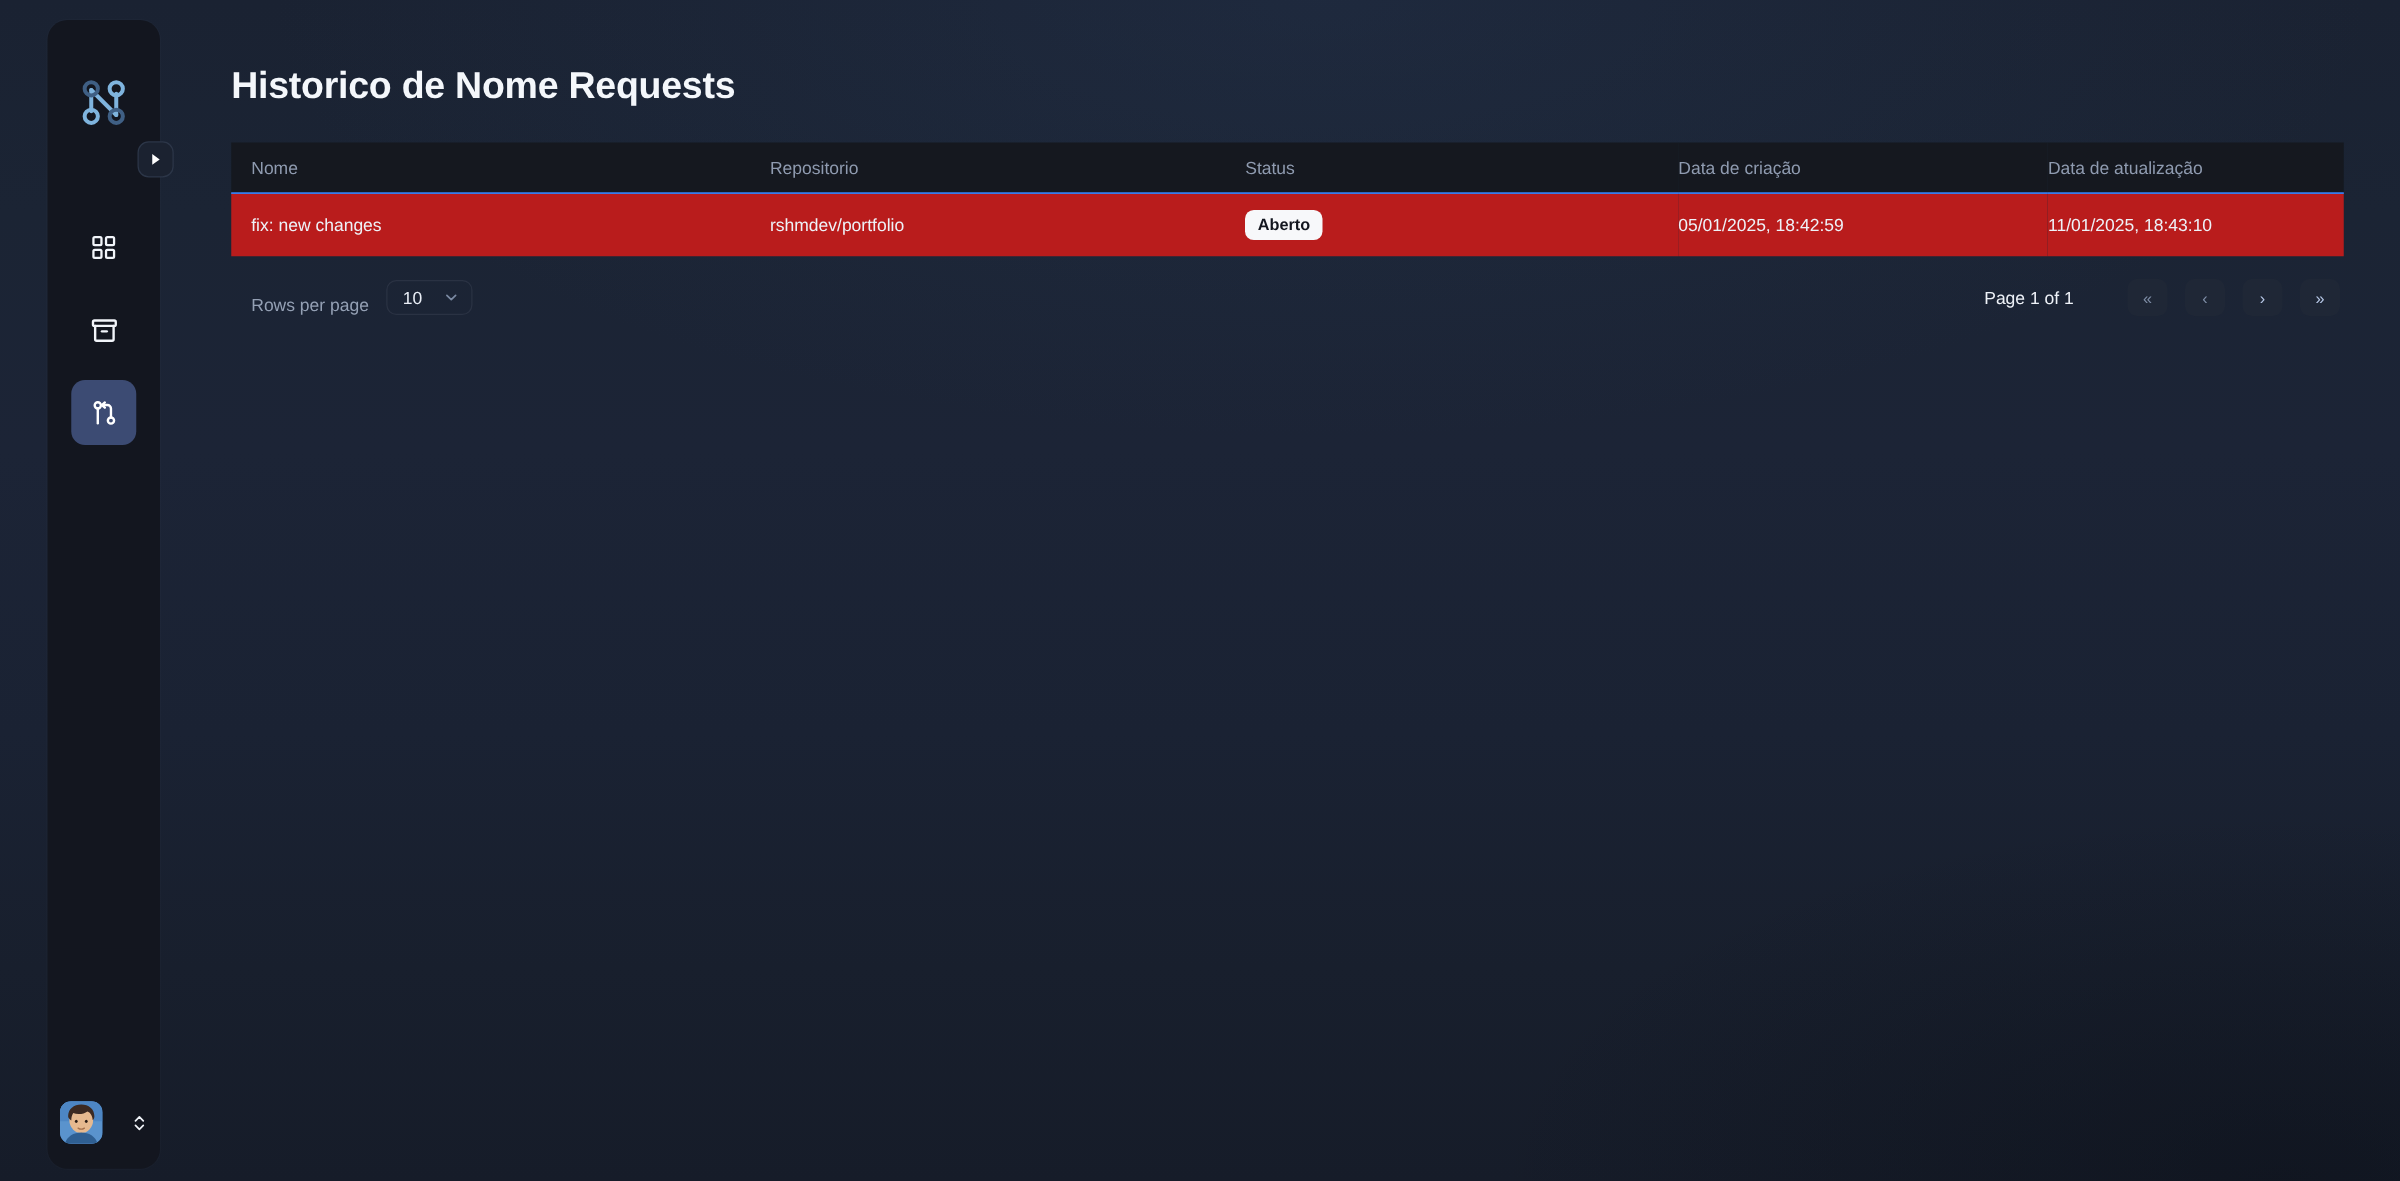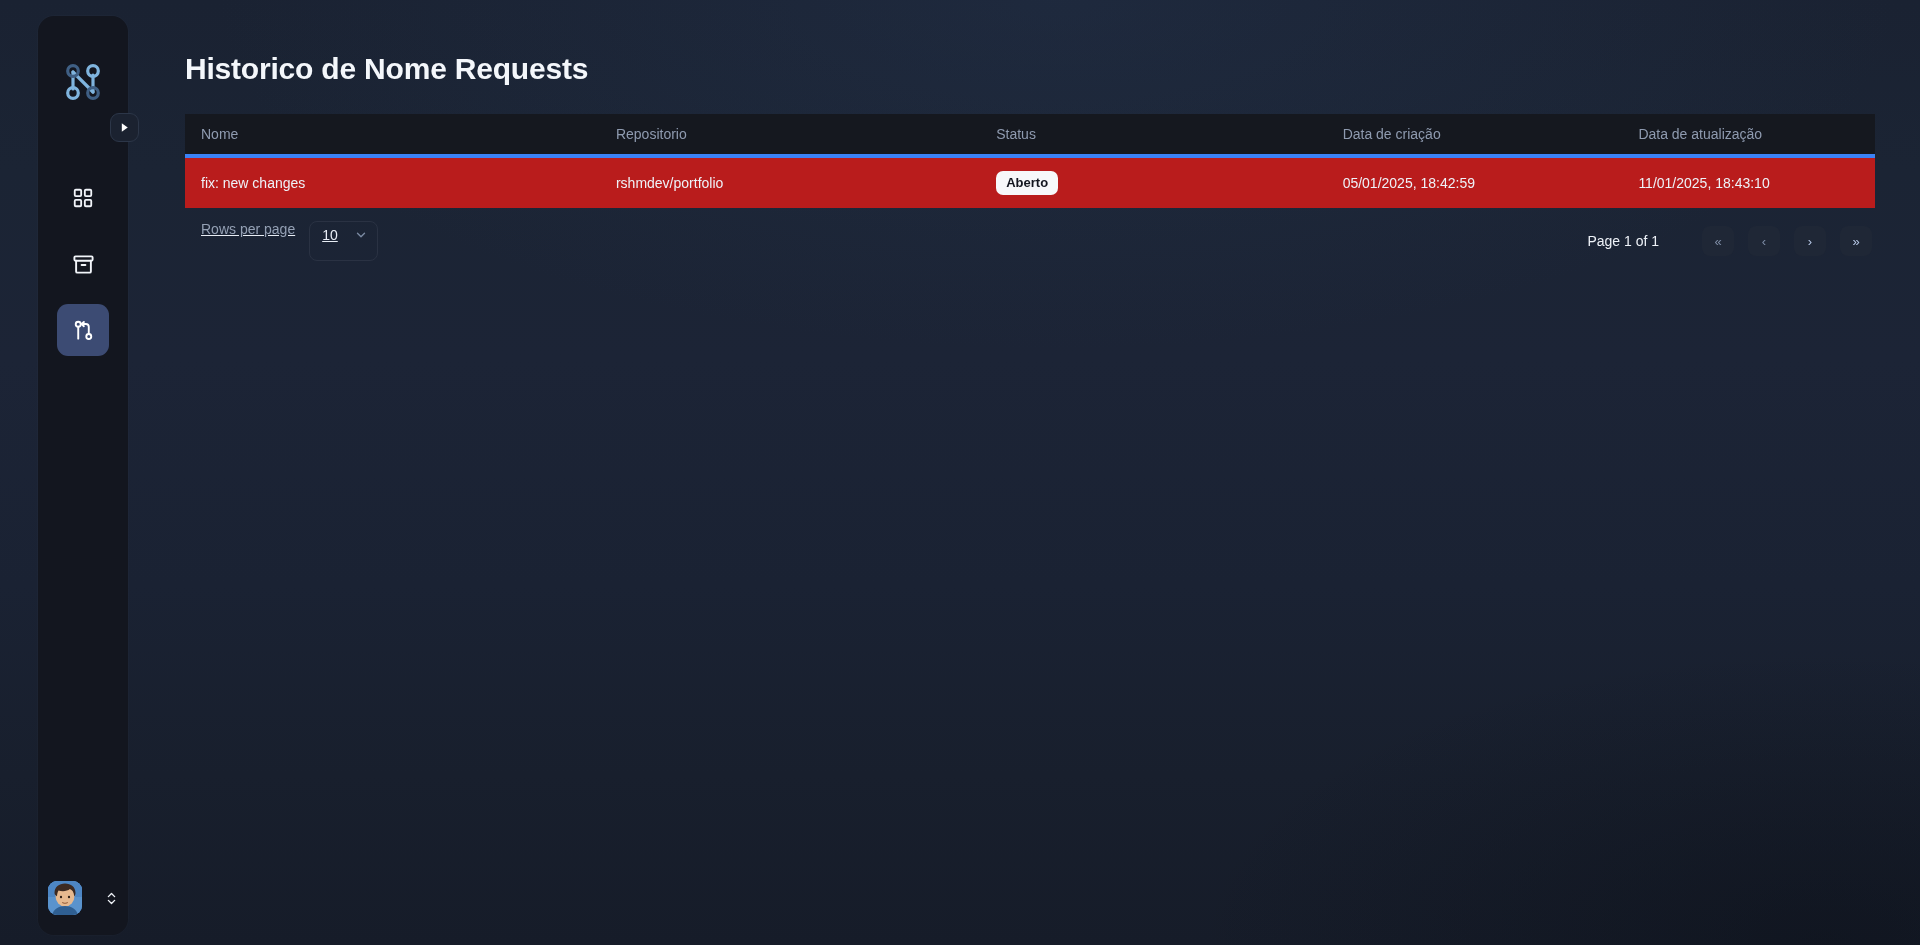--- a/index.html
+++ b/index.html
@@ -171,21 +171,21 @@
   table.data-table thead tr {
     background: #15181f;
   }
   table.data-table thead th {
     text-align: left;
     font-size: 14px;
     font-weight: normal;
     color: #8f9bb0;
     padding: 12px 0 12px 0;
     height: 40px;
-    border-bottom: 4px solid #3b82f6;
+    border-bottom: 1px solid #3b82f6;
   }
   table.data-table thead th:first-child { padding-left: 16px; }
 
   table.data-table tbody tr {
     background: #b91c1c;
   }
   table.data-table tbody td {
     font-size: 14px;
     color: #eef2f8;
     padding: 13px 0;
@@ -215,35 +215,34 @@
   .table-footer {
     display: flex;
     align-items: center;
     justify-content: space-between;
     padding: 14px 3px 0 16px;
     height: 52px;
   }
 
   .rows-per-page {
     display: flex;
-    align-items: flex-start;
+    align-items: flex-end;
     gap: 14px;
-    text-decoration: underline;
   }
   .rows-label {
     font-size: 14px;
     color: #94a0b4;
   }
   .rows-select {
     display: flex;
     align-items: center;
     gap: 16px;
     border: 1px solid #2a3243;
     border-radius: 8px;
-    padding: 5px 9px 17px 12px;
+    padding: 5px 9px 5px 12px;
     min-width: 58px;
     cursor: pointer;
     color: #e9eef6;
     font-size: 14px;
     background: transparent;
   }
   .rows-select .chev { color: #7b8aa3; display: flex; }
 
   .pager {
     display: flex;

